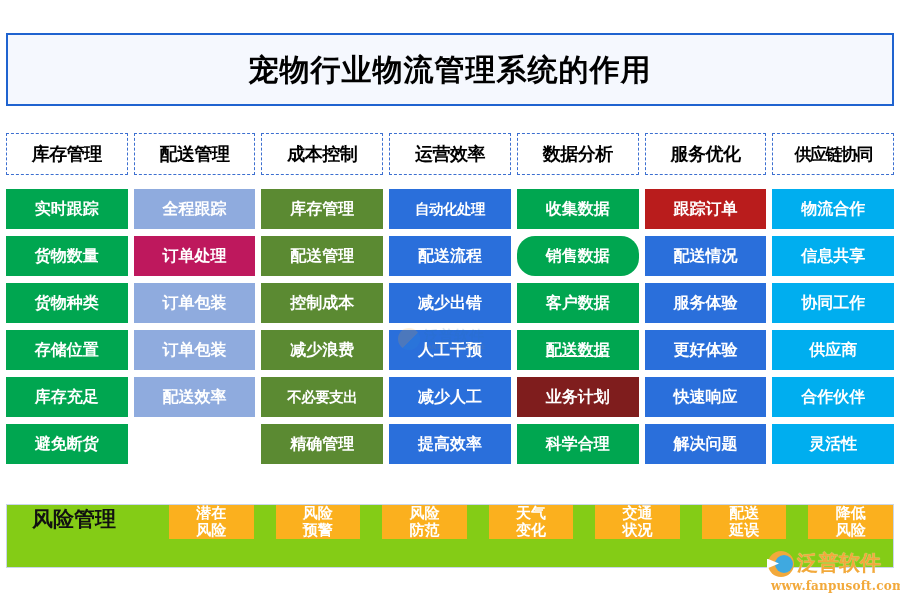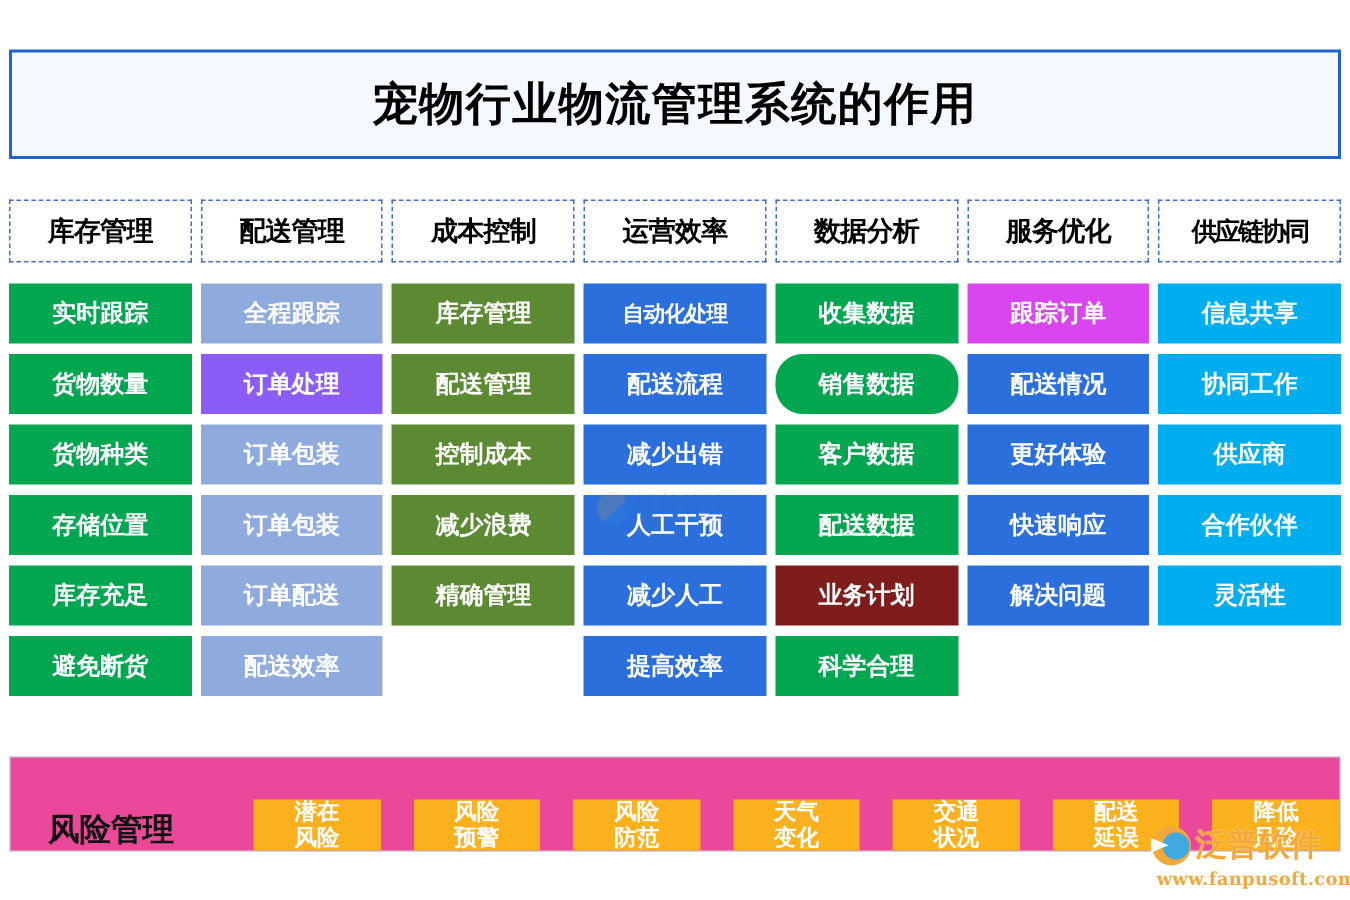--- a/index.html
+++ b/index.html
@@ -90,23 +90,23 @@
   }
   .cell.sm{font-size:14.5px;letter-spacing:-0.5px;}
 
   
   .risk-row{
     position:absolute;
     left:6px; top:504px;
     width:888px; height:64px;
     box-sizing:border-box;
     border:1px solid #C9D6EA;
-    background:#ec4899;
-    display:flex;
-    align-items:flex-end;
+    background:#84cc16;
+    display:flex;
+    align-items:flex-start;
     gap:28px;
   }
   .risk-label{
     width:134px;
     flex:0 0 134px;
     display:flex;align-items:center;justify-content:center;
     font-family:"DejaVu Serif","Liberation Serif",serif;
     font-size:21px;
     font-weight:700;
     color:#111111;
@@ -236,32 +236,32 @@
       <div class="cell" style="background: rgb(0, 166, 80);">实时跟踪</div>
       <div class="cell" style="background: rgb(0, 166, 80);">货物数量</div>
       <div class="cell" style="background: rgb(0, 166, 80);">货物种类</div>
       <div class="cell" style="background: rgb(0, 166, 80);">存储位置</div>
       <div class="cell" style="background: rgb(0, 166, 80);">库存充足</div>
       <div class="cell" style="background: rgb(0, 166, 80);">避免断货</div>
     </div>
 
     <div class="col">
       <div class="cell" style="background: rgb(143, 171, 222);">全程跟踪</div>
-      <div class="cell" style="background: #8b5cf6;">订单处理</div>
+      <div class="cell" style="background: #be185d;">订单处理</div>
       <div class="cell" style="background: rgb(143, 171, 222);">订单包装</div>
       <div class="cell" style="background: rgb(143, 171, 222);">订单包装</div>
-      <div class="cell" style="background: rgb(143, 171, 222);">订单配送</div>
       <div class="cell" style="background: rgb(143, 171, 222);">配送效率</div>
     </div>
 
     <div class="col">
       <div class="cell" style="background: rgb(91, 138, 50);">库存管理</div>
       <div class="cell" style="background: rgb(91, 138, 50);">配送管理</div>
       <div class="cell" style="background: rgb(91, 138, 50);">控制成本</div>
       <div class="cell" style="background: rgb(91, 138, 50);">减少浪费</div>
+      <div class="cell sm" style="background: rgb(91, 138, 50);">不必要支出</div>
       <div class="cell" style="background: rgb(91, 138, 50);">精确管理</div>
     </div>
 
     <div class="col">
       <div class="cell sm" style="background: rgb(42, 111, 219);">自动化处理</div>
       <div class="cell" style="background: rgb(42, 111, 219);">配送流程</div>
       <div class="cell" style="background: rgb(42, 111, 219);">减少出错</div>
       <div class="cell" style="background: rgb(42, 111, 219);">人工干预</div>
       <div class="cell" style="background: rgb(42, 111, 219);">减少人工</div>
       <div class="cell" style="background: rgb(42, 111, 219);">提高效率</div>
@@ -270,28 +270,30 @@
     <div class="col">
       <div class="cell" style="background: rgb(0, 166, 80);">收集数据</div>
       <div class="cell" style="background: rgb(0, 166, 80); border-radius: 18px;">销售数据</div>
       <div class="cell" style="background: rgb(0, 166, 80);">客户数据</div>
       <div class="cell" style="background: rgb(0, 166, 80); text-decoration: underline;">配送数据</div>
       <div class="cell" style="background: #7f1d1d;">业务计划</div>
       <div class="cell" style="background: rgb(0, 166, 80);">科学合理</div>
     </div>
 
     <div class="col">
-      <div class="cell" style="background: #d946ef;">跟踪订单</div>
+      <div class="cell" style="background: #b91c1c;">跟踪订单</div>
       <div class="cell" style="background: rgb(42, 111, 219);">配送情况</div>
+      <div class="cell" style="background: rgb(42, 111, 219);">服务体验</div>
       <div class="cell" style="background: rgb(42, 111, 219);">更好体验</div>
       <div class="cell" style="background: rgb(42, 111, 219);">快速响应</div>
       <div class="cell" style="background: rgb(42, 111, 219);">解决问题</div>
     </div>
 
     <div class="col">
+      <div class="cell" style="background: rgb(0, 174, 239);">物流合作</div>
       <div class="cell" style="background: rgb(0, 174, 239);">信息共享</div>
       <div class="cell" style="background: rgb(0, 174, 239);">协同工作</div>
       <div class="cell" style="background: rgb(0, 174, 239);">供应商</div>
       <div class="cell" style="background: rgb(0, 174, 239);">合作伙伴</div>
       <div class="cell" style="background: rgb(0, 174, 239);">灵活性</div>
     </div>
 
   </div>
 
   <div class="risk-row">

